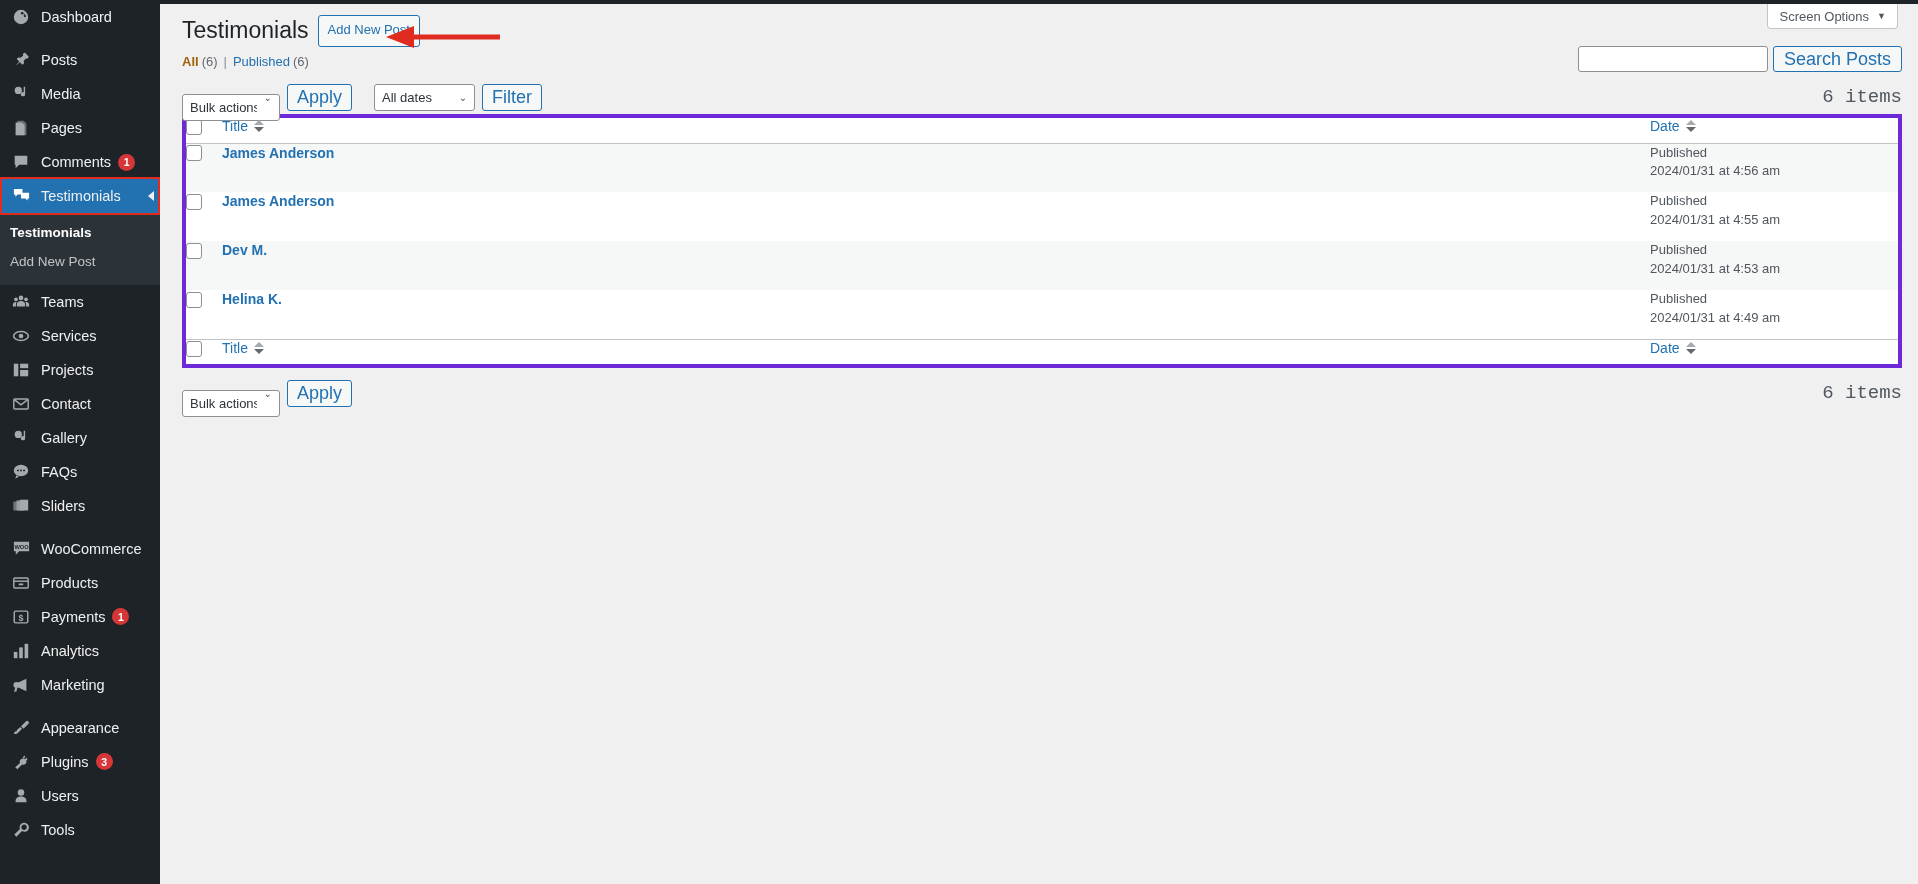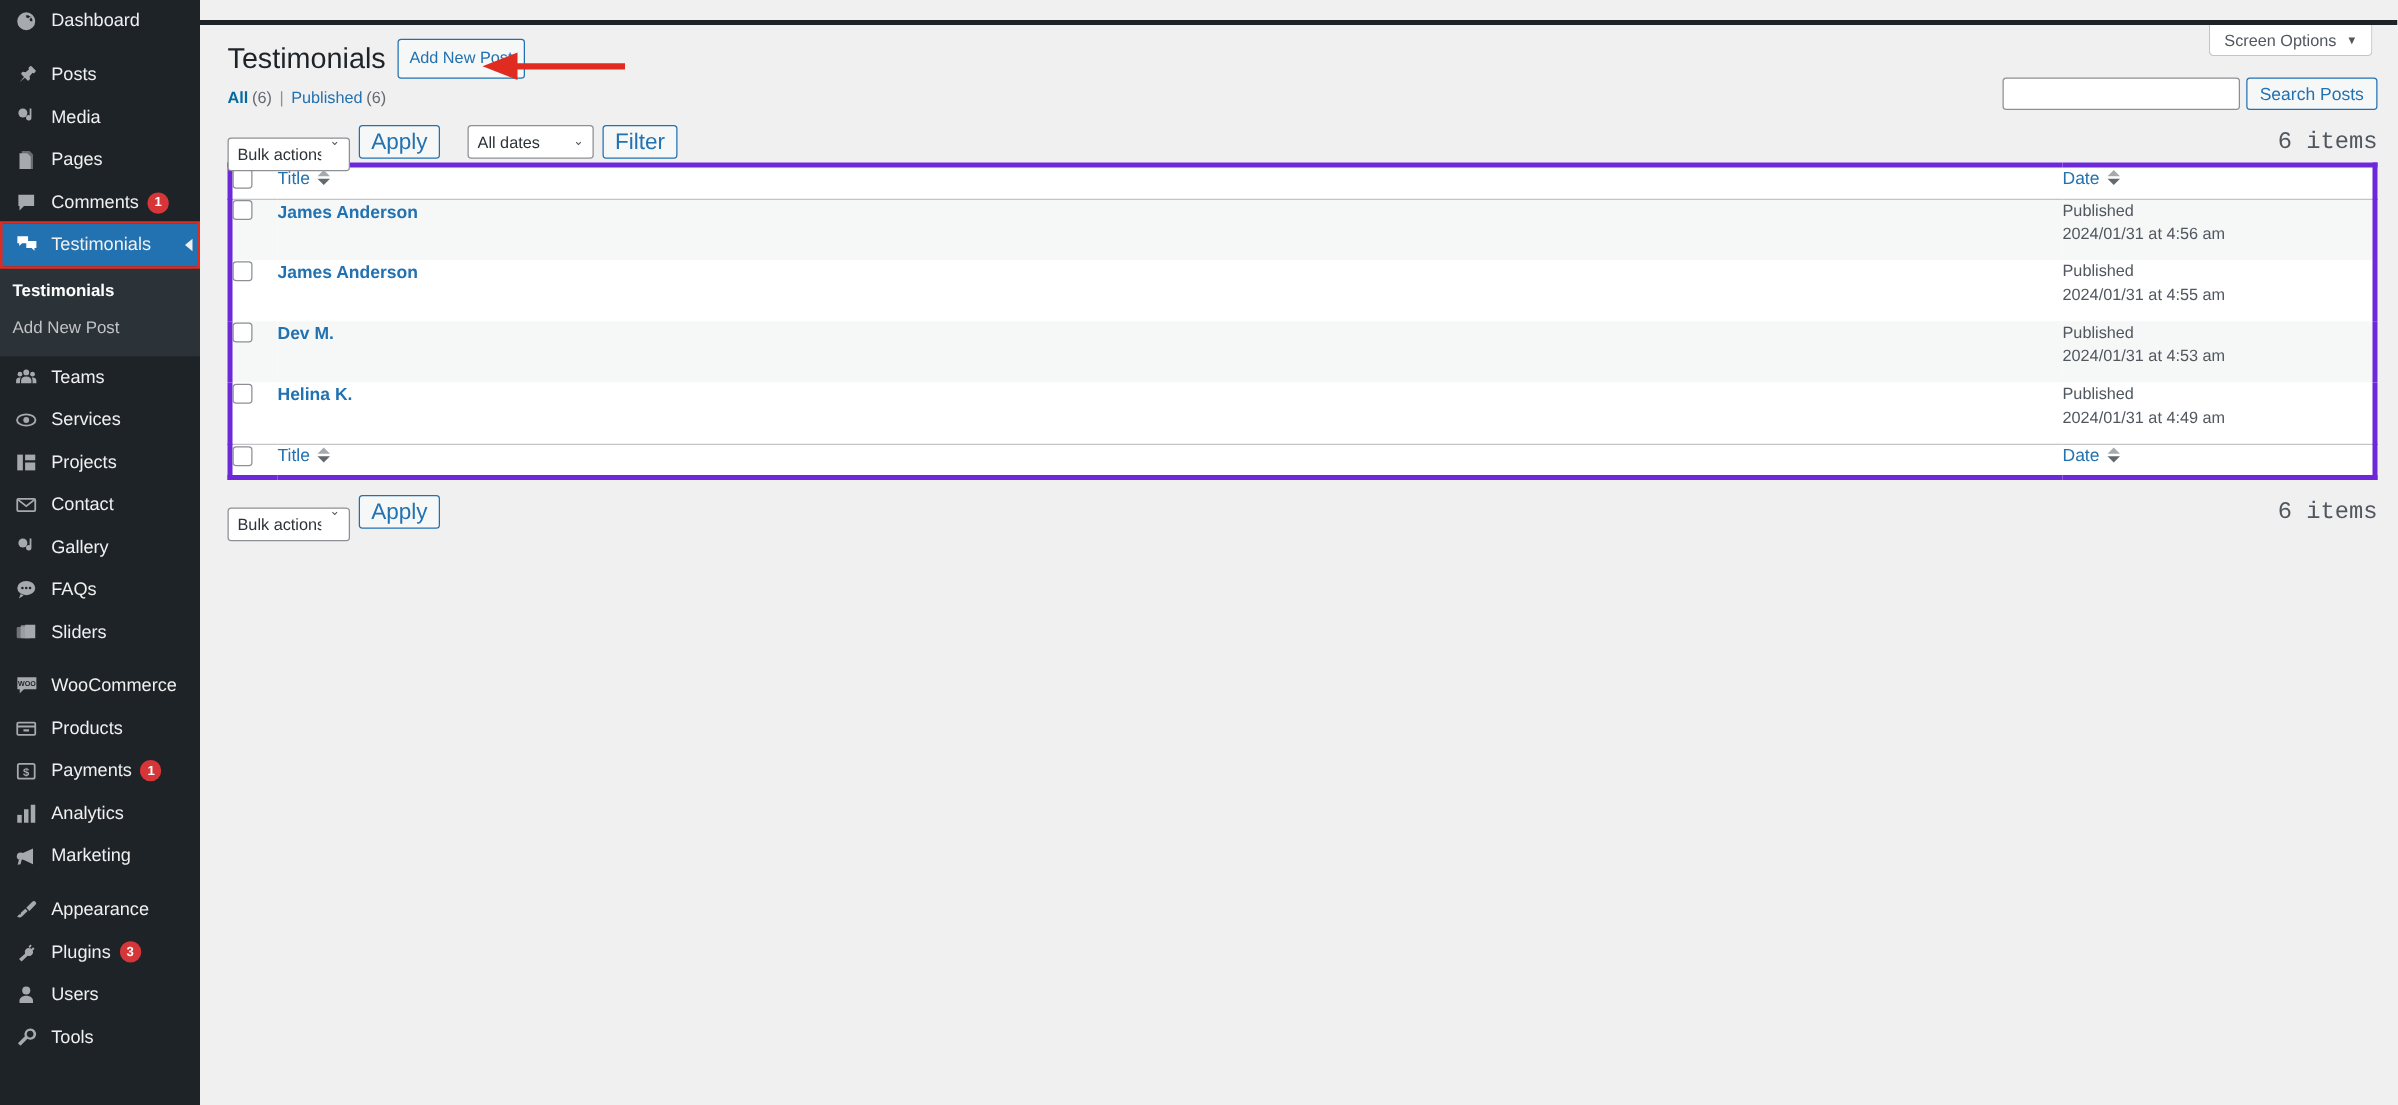--- a/index.html
+++ b/index.html
@@ -83,21 +83,21 @@
     font-size: 13.5px;
     color: #c3c4c7;
     line-height: 1.4;
     cursor: pointer;
     white-space: nowrap;
   }
   .submenu-item.active { color: #fff; font-weight: 600; }
 
   
   #wpbody {
-    position: absolute; left: 160px; top: 16px;
+    position: absolute; left: 160px; top: 0;
     width: 1758px; height: 630px;
     background: #f0f0f1;
     padding-left: 25px;
   }
   
   #topstrip {
     position: absolute; left: 0; top: 0;
     width: 1758px; height: 4px;
     background: #1d2327;
   }
@@ -156,21 +156,21 @@
   
   .subsubsub {
     margin: 10px 0 0 0; padding: 0;
     list-style: none;
     font-size: 13px;
     color: #3c434a;
     display: flex; align-items: center;
   }
   .subsubsub li { display: flex; align-items: center; }
   .subsubsub a { color: #2271b1; text-decoration: none; cursor: pointer; }
-  .subsubsub a.current { color: #0369a1; font-weight: 600; }
+  .subsubsub a.current { color: #a16207; font-weight: 600; }
   .subsubsub .count { color: #646970; margin-left: 3px; }
   .subsubsub .divider { margin: 0 6px; color: #8c8f94; }
 
   
   .search-box {
     position: absolute; right: 0; top: 46px;
     display: flex; align-items: center;
   }
   .search-input {
     width: 190px; height: 26px;
@@ -179,21 +179,21 @@
     background: #fff;
     padding: 0 8px;
     font-size: 13px;
     color: #2c3338;
     font-family: "Liberation Sans", sans-serif;
   }
   .search-submit {
     margin-left: 5px;
     height: 26px;
     padding: 0 10px;
-    font-size: 14px;
+    font-size: 18px;
     color: #2271b1;
     background: #f6f7f7;
     border: 1px solid #2271b1;
     border-radius: 3px;
     cursor: pointer;
     font-family: "Liberation Sans", sans-serif;
   }
 
   
   .tablenav {

